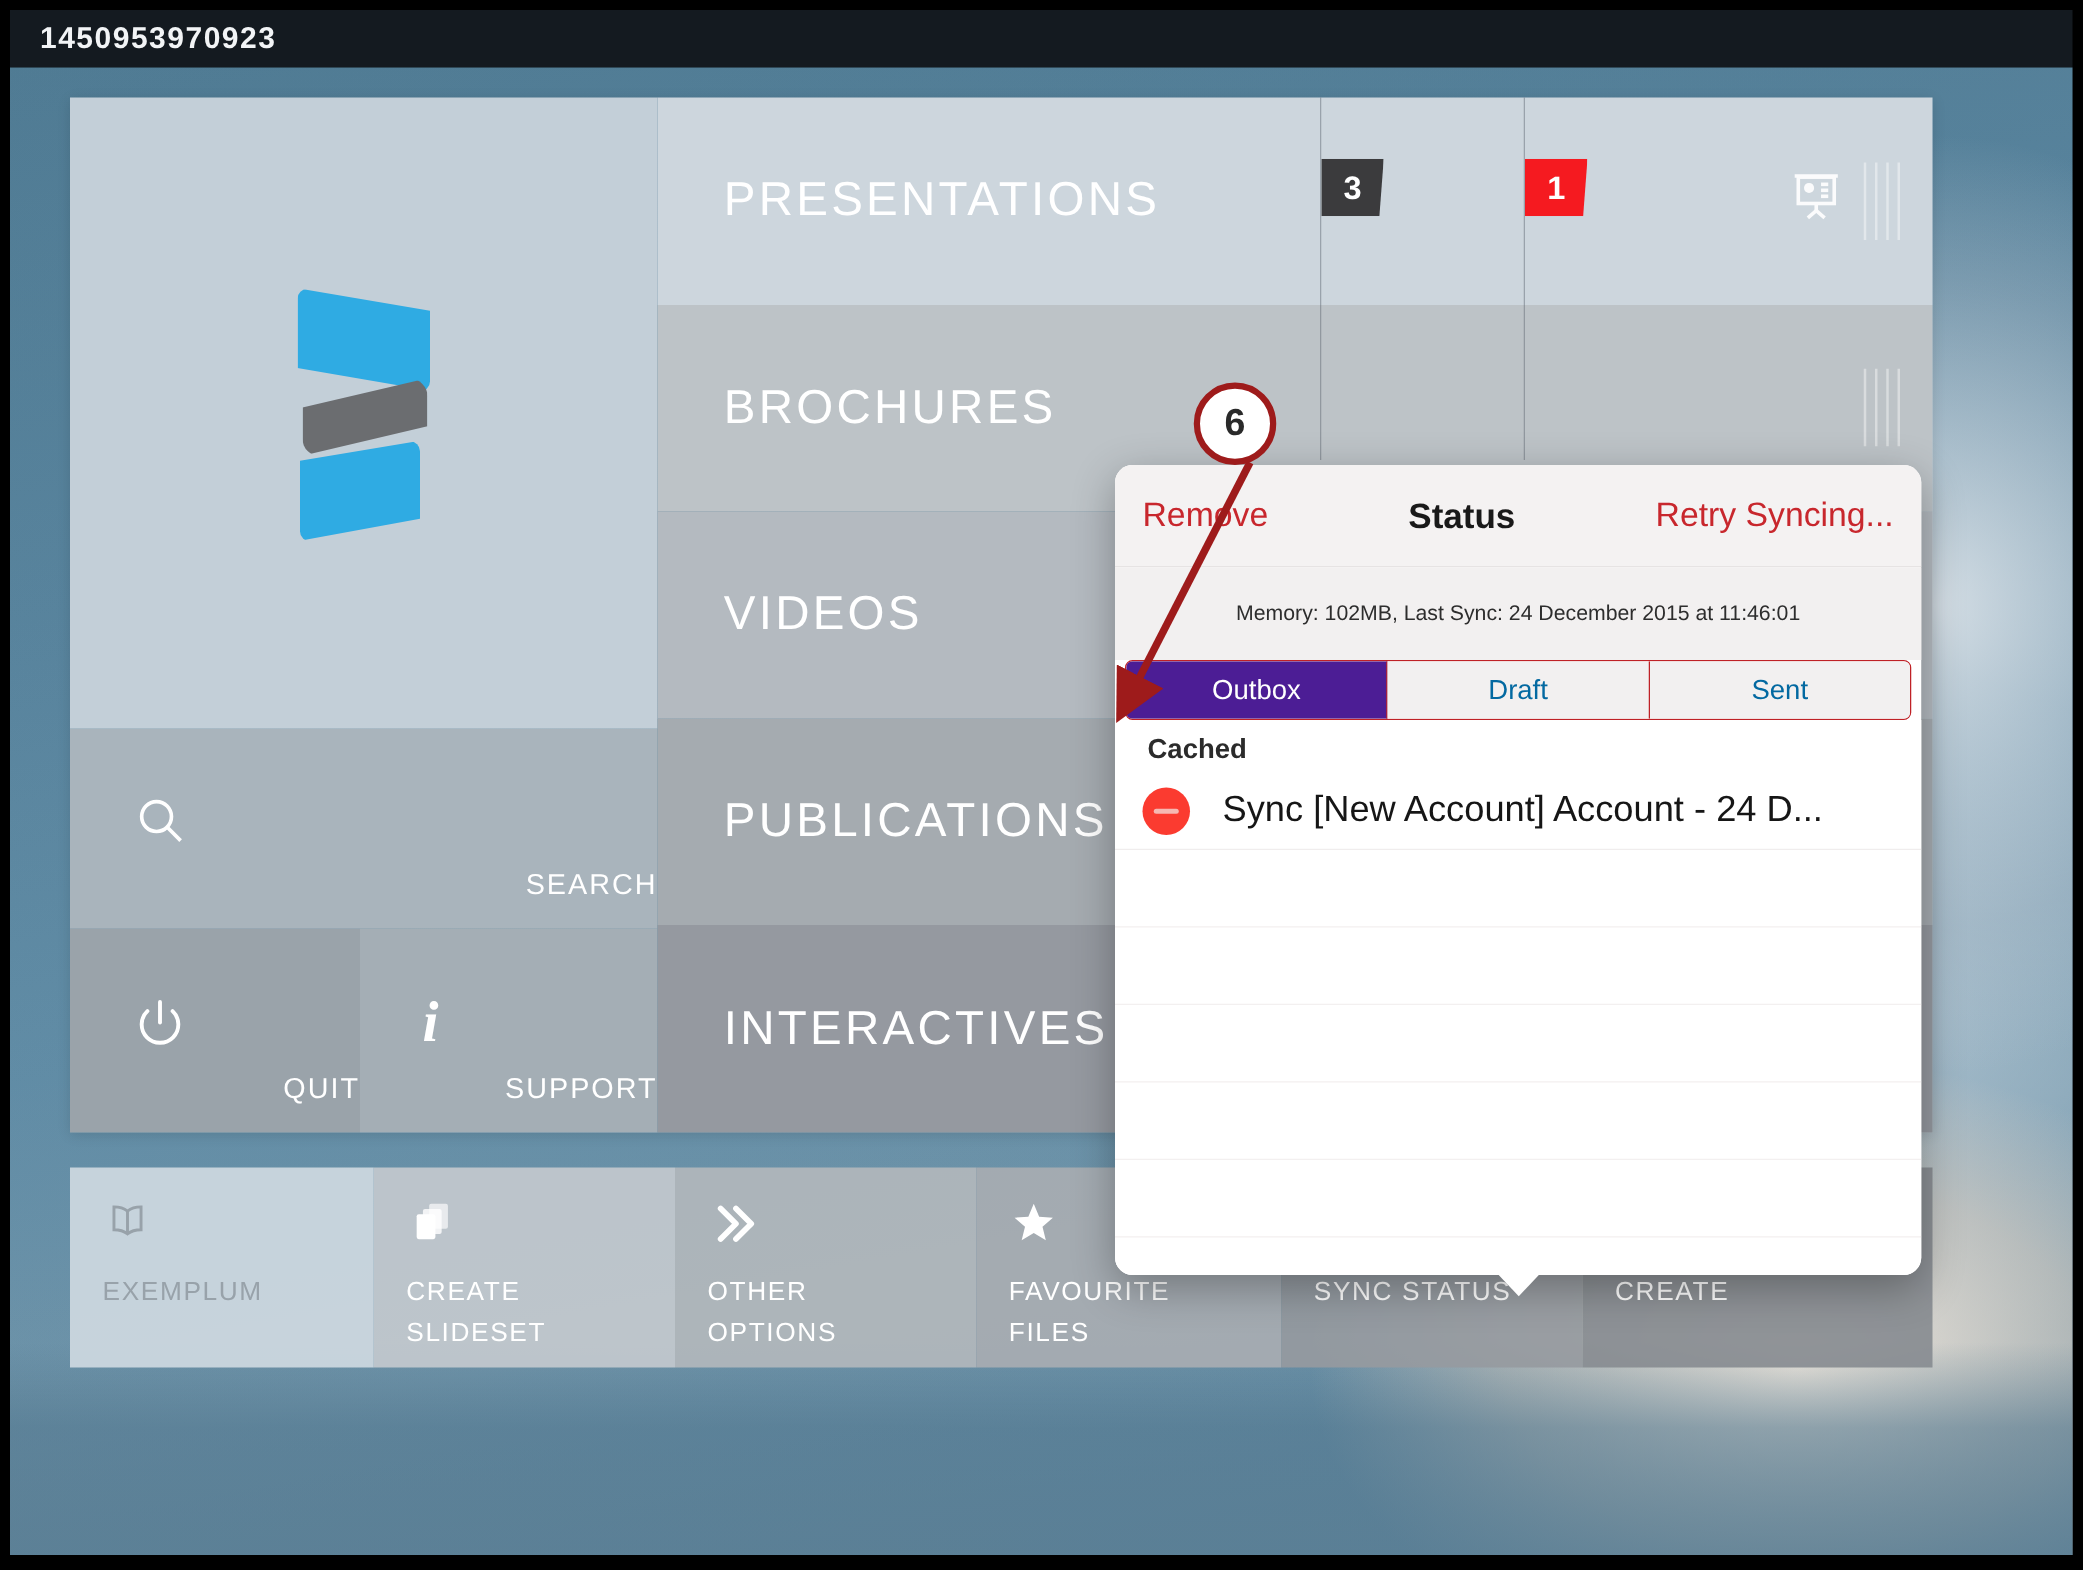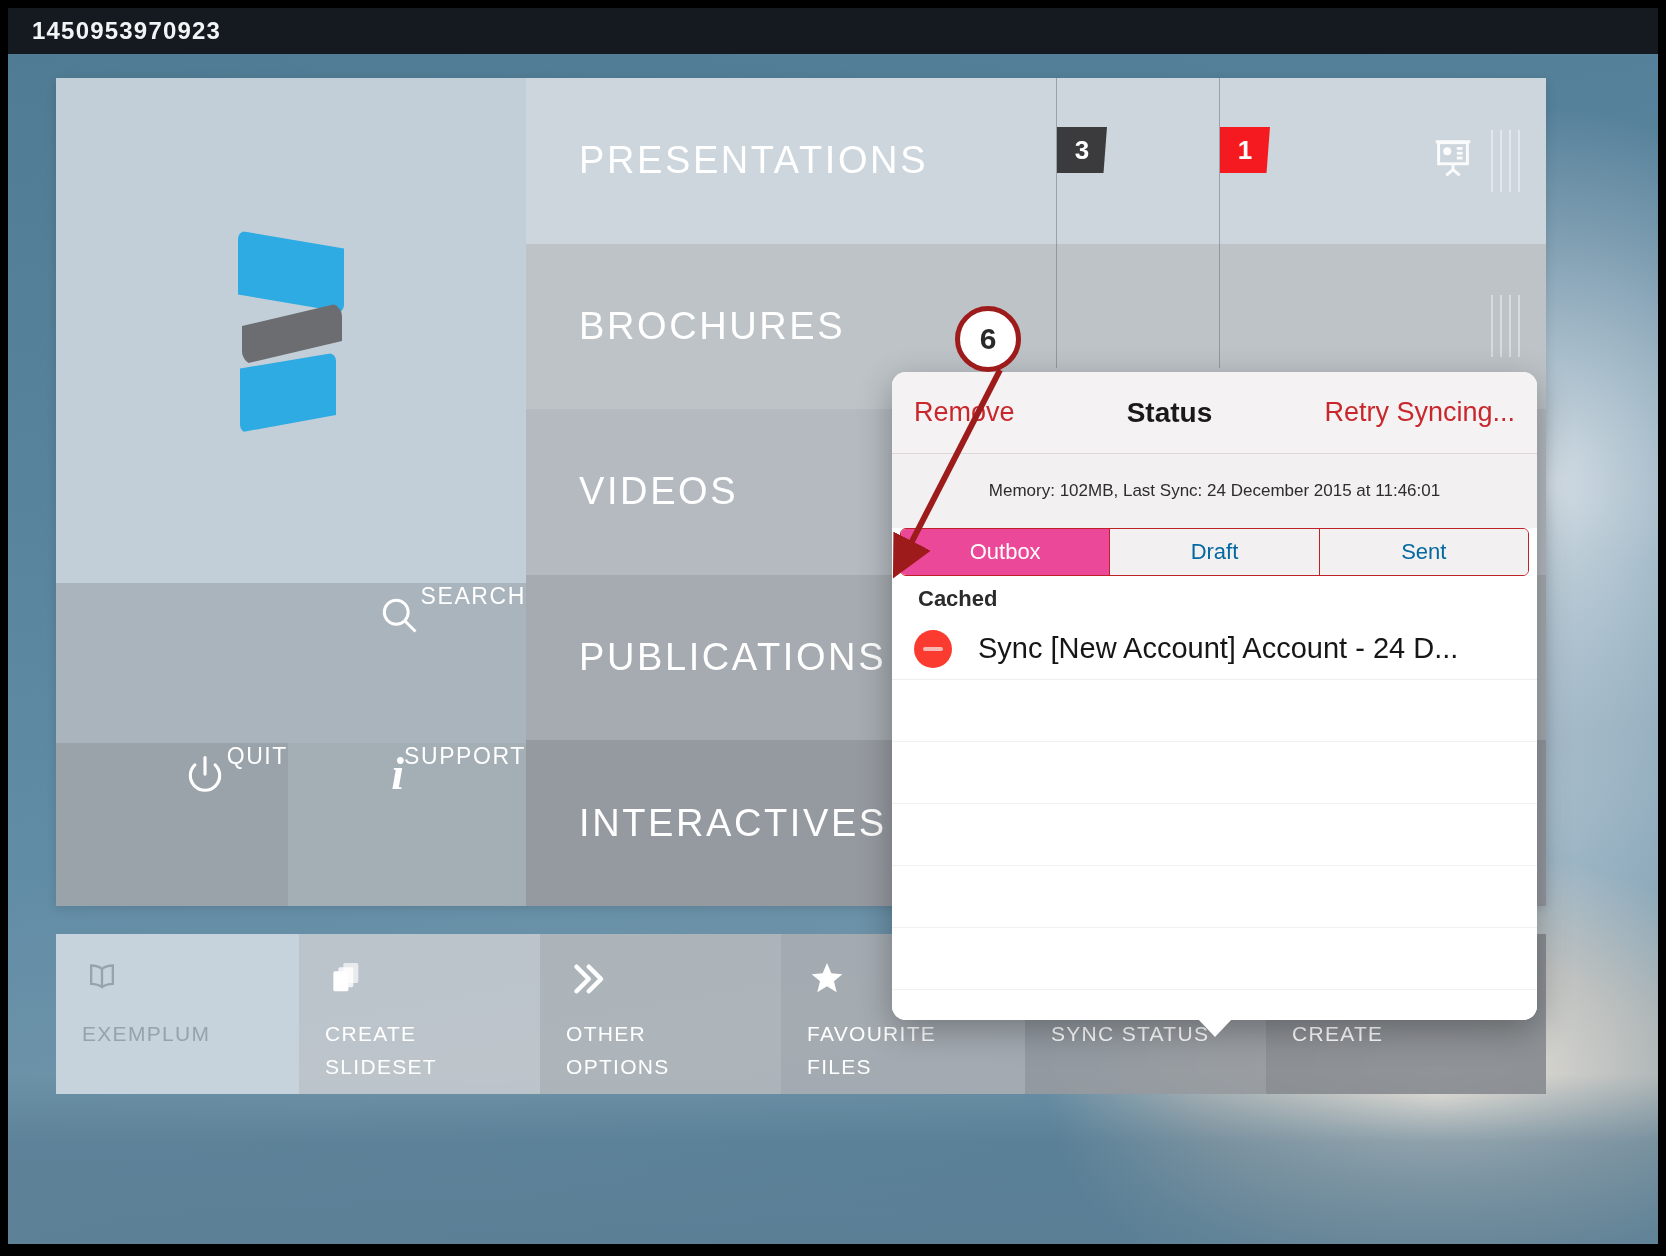--- a/index.html
+++ b/index.html
@@ -58,21 +58,21 @@
   .logo .band { position:absolute; left:0; border-radius:8px; }
   .logo .b1 { top:0;    width:106px; height:82px;  background:#2fabe3;
               clip-path:polygon(0 0, 100% 22%, 100% 100%, 0 78%); }
   .logo .b2 { top:72px; width:100px; left:4px; height:62px; background:#6b6d70;
               border-radius:14px;
               clip-path:polygon(0 38%, 100% 0, 100% 62%, 0 100%); }
   .logo .b3 { top:122px; width:96px; left:2px; height:80px; background:#2fabe3;
               clip-path:polygon(0 20%, 100% 0, 100% 78%, 0 100%); }
 
   .sideCell {
-    position:relative; display:flex; flex-direction:row;
+    position:relative; display:flex; flex-direction:column;
     justify-content:flex-end; padding:0 0 22px 50px;
     color:#ffffff;
     text-align:right;
   }
   .sideCell .ico { height:54px; display:flex; align-items:flex-end; margin-bottom:16px; }
   .sideCell .lbl { font-size:23px; letter-spacing:1.6px; }
 
   #searchCell { flex:0 0 160px; background:#a9b4bc; }
   #bottomRow  { flex:1; display:flex; }
   #quitCell    { flex:0 0 232px; background:#9aa3aa; }
@@ -156,21 +156,21 @@
   .segmented {
     flex:0 0 48px; margin:0 8px; display:flex;
     border:1.5px solid #bf2126; border-radius:6px; overflow:hidden;
   }
   .seg {
     flex:1; display:flex; align-items:center; justify-content:center;
     font-size:22px; color:#0369a1; background:#f2f0f0;
     border-right:1.5px solid #bf2126;
   }
   .seg:last-child { border-right:none; }
-  .seg.active { background:#ec4899; color:#ffffff; }
+  .seg.active { background:#4c1d95; color:#ffffff; }
 
   .listArea { flex:1; background:#ffffff; border-radius:0 0 14px 14px; overflow:hidden; }
   .groupHdr { padding:10px 26px 6px 26px; font-size:22px; font-weight:bold; color:#2b2b2b; }
   .listRow {
     height:62px; display:flex; align-items:center; padding:0 22px;
     border-bottom:1px solid #f0eded;
   }
   .delBtn {
     width:38px; height:38px; border-radius:50%; background:#fb3b30;
     display:flex; align-items:center; justify-content:center; flex:0 0 38px;

